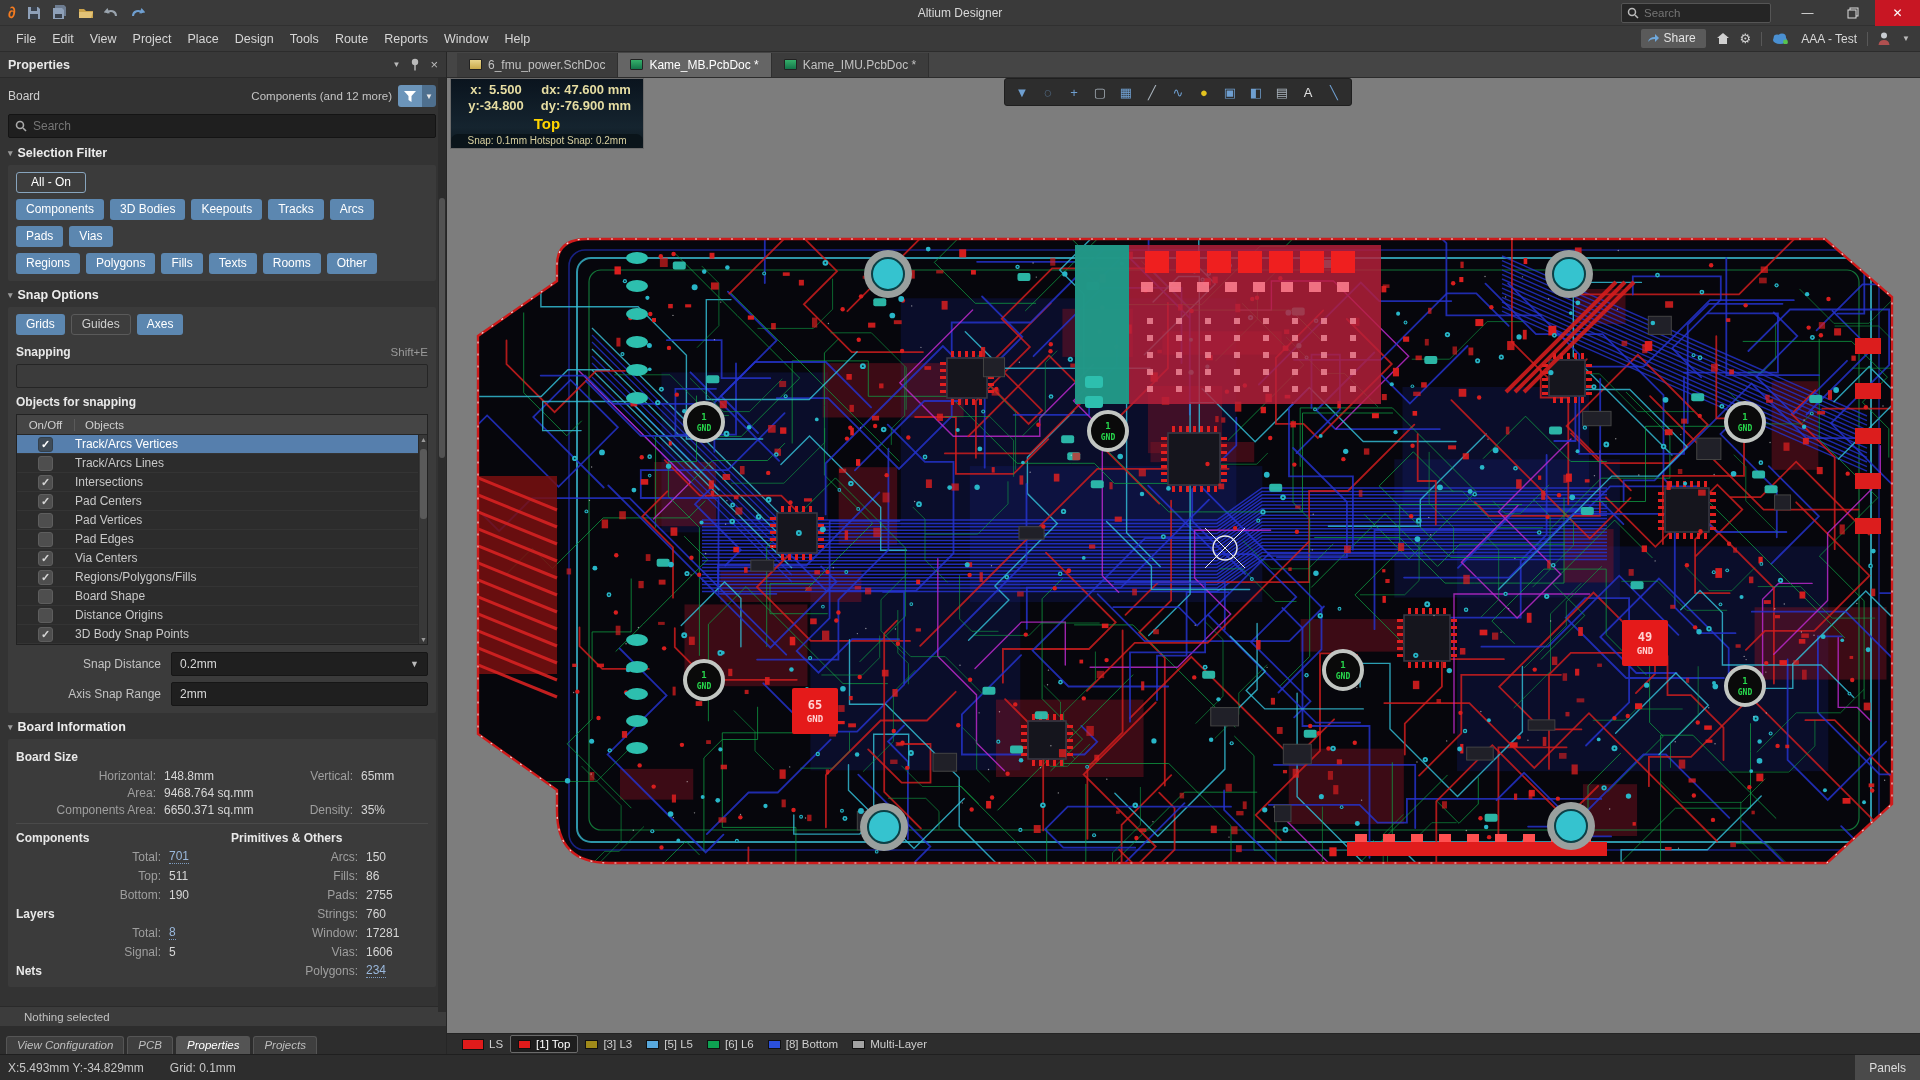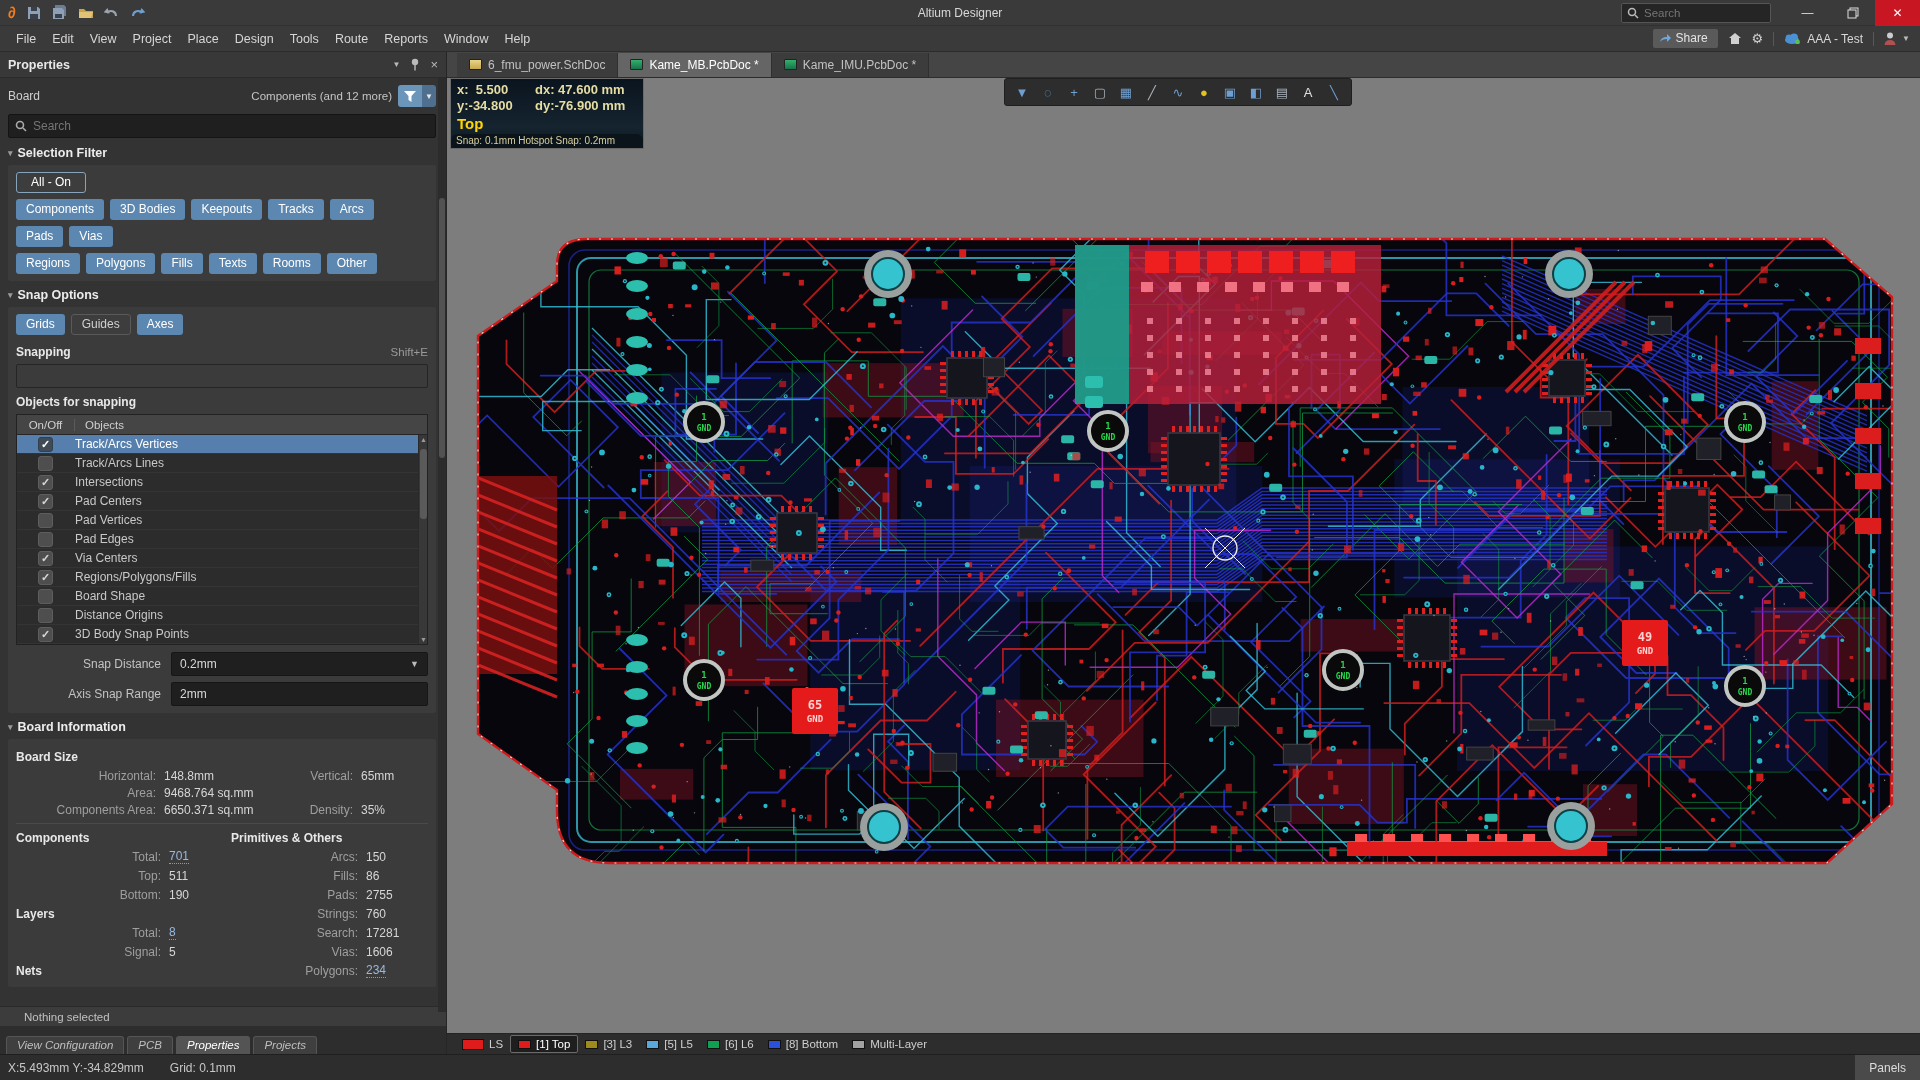--- a/index.html
+++ b/index.html
@@ -24,21 +24,21 @@
   .winbtn.close { background:#c81623; color:#fff; }
 
   
   .menubar { height:26px; background:#3a3a3a; display:flex; align-items:center; border-bottom:1px solid #2c2c2c; }
   .menu-left { display:flex; align-items:center; padding-left:8px; }
   .menu-item { padding:4px 8px; color:#d6d6d6; font-size:12.5px; }
   .mb-right { margin-left:auto; display:flex; align-items:center; gap:10px; padding-right:10px; }
   .share-btn { background:#5a5a5a; border-radius:2px; padding:2px 10px 3px 6px; display:flex; gap:5px; align-items:center; color:#e4e4e4; }
   .mb-ic { display:flex; align-items:center; color:#cfcfcf; font-size:13px; }
   .mb-sep { width:1px; height:14px; background:#585858; }
-  .account { display:flex; align-items:center; gap:6px; color:#d8d8d8; }
+  .account { display:flex; align-items:center; gap:12px; color:#d8d8d8; }
   .caret { font-size:8px; color:#bbb; }
 
   
   .mainrow { flex:1; display:flex; min-height:0; }
 
   
   .panel { width:447px; background:#333; display:flex; flex-direction:column; border-right:1px solid #262626; position:relative; }
   .panel-header { height:26px; background:#383838; border-bottom:1px solid #2a2a2a; display:flex; align-items:center;
     padding:0 8px; }
   .panel-header .ph-title { font-weight:bold; color:#e8e8e8; font-size:12.5px; }
@@ -112,21 +112,21 @@
   .nothing { height:20px; background:#3c3c3c; border-top:1px solid #2a2a2a; display:flex; align-items:center;
     padding-left:24px; color:#c0c0c0; font-size:11.5px; }
   .panel-tabs { height:28px; background:#2d2d2d; display:flex; align-items:flex-end; gap:3px; padding:0 0 0 6px;font-style:italic; }
   .ptab { background:#3f3f3f; border:1px solid #555; border-bottom:none; border-radius:3px 3px 0 0;
     padding:2px 10px 3px; color:#bfbfbf; font-size:11.5px; }
   .ptab.active { background:#545454; color:#fff; }
   .panel-vscroll { position:absolute; right:0; top:26px; bottom:42px; width:8px; background:#2c2c2c; }
   .panel-vthumb { position:absolute; top:120px; left:1px; width:6px; height:260px; background:#525252; border-radius:3px; }
 
   
-  .rightcol { flex:1; display:flex; flex-direction:column; min-width:0; }
+  .rightcol { flex:1; display:flex; flex-direction:column; min-width:0;text-align:center; }
   .tabbar { height:26px; background:#454545; display:flex; align-items:flex-end; padding-left:10px; border-bottom:1px solid #2c2c2c; }
   .dtab { display:flex; align-items:center; gap:6px; padding:4px 12px 5px; background:#3c3c3c; color:#c2c2c2;
     border-right:1px solid #2f2f2f; font-size:12px; height:24px; }
   .dtab.active { background:#656565; color:#fff; }
   .tabicon { width:13px; height:11px; border-radius:1px; border:1px solid #222; }
   .tabicon.k-sch { background:linear-gradient(#e8d48a,#c9a94a); }
   .tabicon.k-pcb { background:linear-gradient(#35b06a,#14744a); }
 
   .canvas { flex:1; position:relative; background:#7d7d7d; overflow:hidden; }
   #pcb-svg { position:absolute; inset:0; }
@@ -482,21 +482,21 @@
                 </div>
               <div class="bi-row">
                   <span class="bi-label">Pads:</span>
                   <span class="bi-val">2755</span>
                 </div>
               <div class="bi-row">
                   <span class="bi-label">Strings:</span>
                   <span class="bi-val">760</span>
                 </div>
               <div class="bi-row">
-                  <span class="bi-label">Search:</span>
+                  <span class="bi-label">Window:</span>
                   <span class="bi-val">17281</span>
                 </div>
               <div class="bi-row">
                   <span class="bi-label">Vias:</span>
                   <span class="bi-val">1606</span>
                 </div>
               <div class="bi-row">
                   <span class="bi-label">Polygons:</span>
                   <span class="bi-val"><span class="link">234</span></span>
                 </div>

